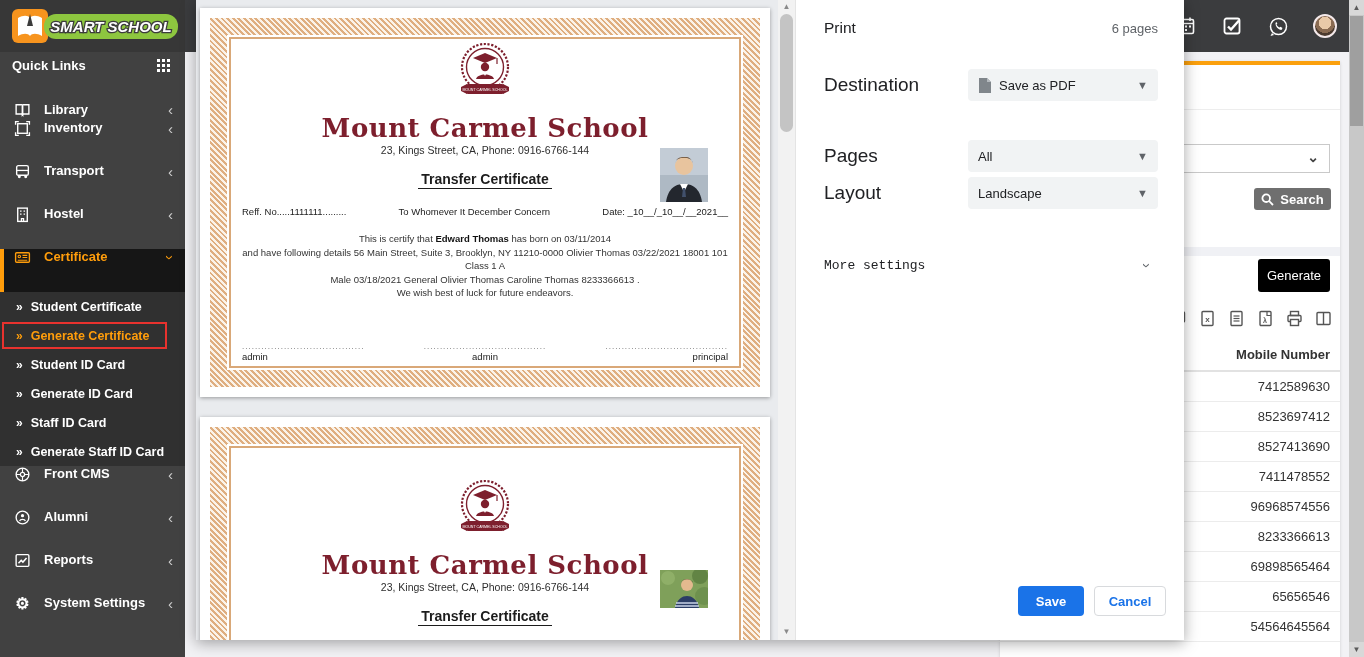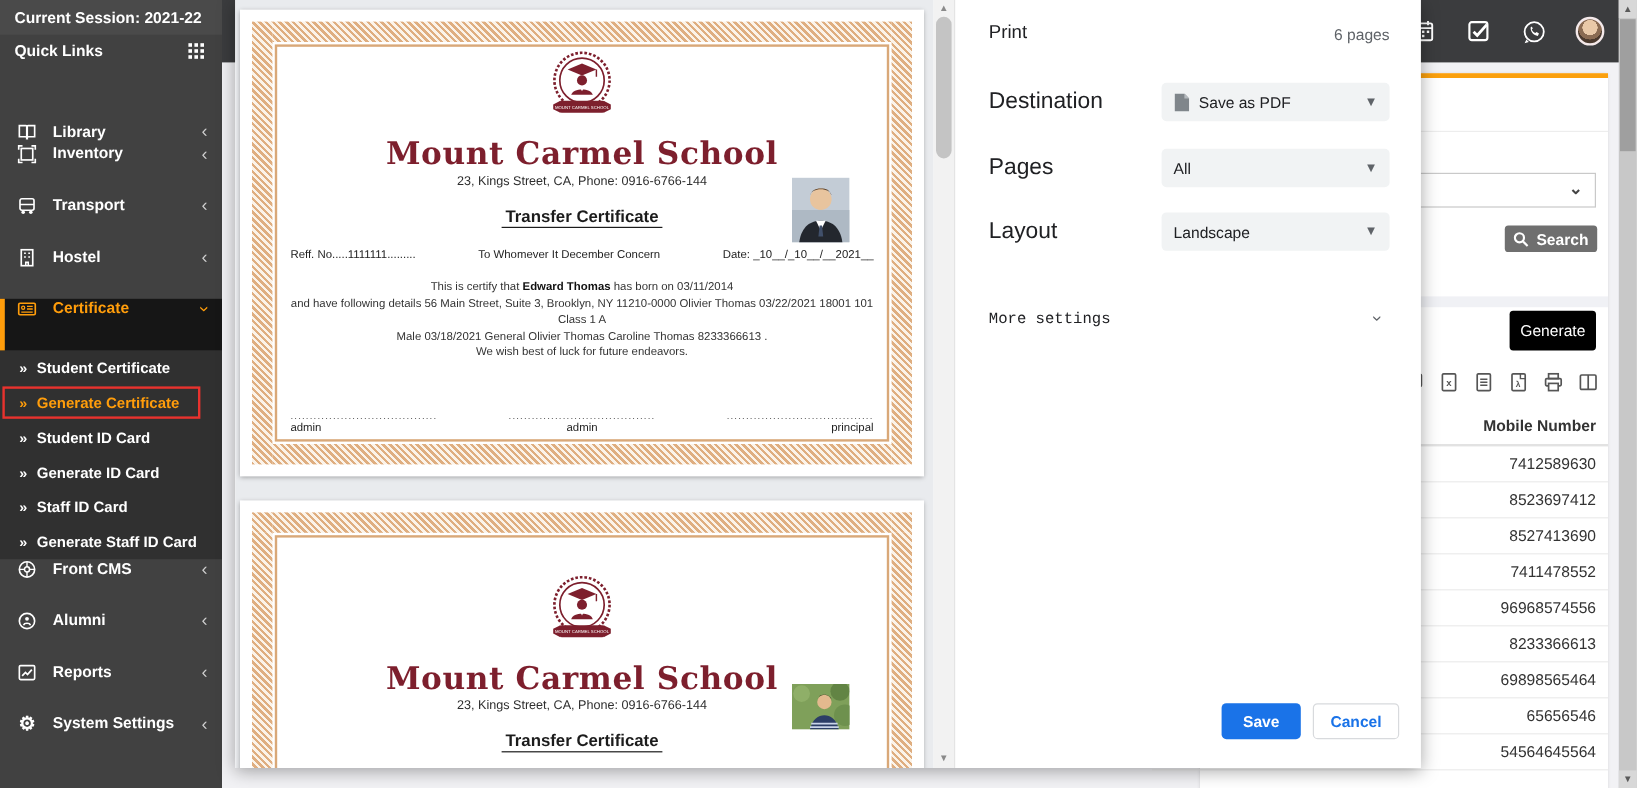--- a/index.html
+++ b/index.html
@@ -194,21 +194,30 @@
       <div class="num-row"><span>8233366613</span></div>
       <div class="num-row"><span>69898565464</span></div>
       <div class="num-row"><span>65656546</span></div>
       <div class="num-row"><span>54564645564</span></div>
     </div>
   </div>
 
 </div>
 
 <div id="sidebar">
-  <div id="session-bar">Current Session: 2021-22</div>
+  <div id="logo-bar">
+    <svg width="170" height="40" viewBox="0 0 170 40">
+      <rect x="2" y="3" width="36" height="34" rx="6" fill="#f7941e"></rect>
+      <path d="M8 12c5-3 10-3 12 0v18c-2-3-7-3-12 0z" fill="#fff"></path>
+      <path d="M32 12c-5-3-10-3-12 0v18c2-3 7-3 12 0z" fill="#fff"></path>
+      <path d="M20 8l-3 12h6z" fill="#3b3b3b"></path>
+      <rect x="34" y="8" width="134" height="25" rx="12" fill="#8dc63f"></rect>
+      <text x="101" y="26" text-anchor="middle" font-family="Liberation Sans,sans-serif" font-size="15" font-weight="bold" font-style="italic" fill="#fff" stroke="#3c3c3c" stroke-width="2.6" paint-order="stroke">SMART SCHOOL</text>
+    </svg>
+  </div>
   <div id="quick-links">
     <span>Quick Links</span>
     <span class="grid-icon"></span>
   </div>
 
   <div id="menu">
     <div class="m-item cut">
       <svg class="mi" viewBox="0 0 16 16">
           <path d="M2 3.5h5.2a1 1 0 0 1 1 1V13a2 2 0 0 0-1.5-.8H2z M14 3.5H8.8a1 1 0 0 0-1 1V13a2 2 0 0 1 1.5-.8H14z" fill="none" stroke="#fff" stroke-width="1.3"></path>
         </svg>
@@ -423,21 +432,21 @@
       <div class="dropdown">
         <svg width="13" height="15" viewBox="0 0 13 15">
             <path d="M1 0h8l4 4v11H1z" fill="#80868b"></path>
             <path d="M9 0v4h4" fill="#b5babe"></path>
           </svg>
         <span>Save as PDF</span>
         <span class="dd-arrow">▼</span>
       </div>
     </div>
 
-    <div class="pd-row" style="top:124px">
+    <div class="pd-row" style="top:140px">
       <span class="pd-label">Pages</span>
       <div class="dropdown">
         <span>All</span>
         <span class="dd-arrow">▼</span>
       </div>
     </div>
 
     <div class="pd-row" style="top:177px">
       <span class="pd-label">Layout</span>
       <div class="dropdown">

